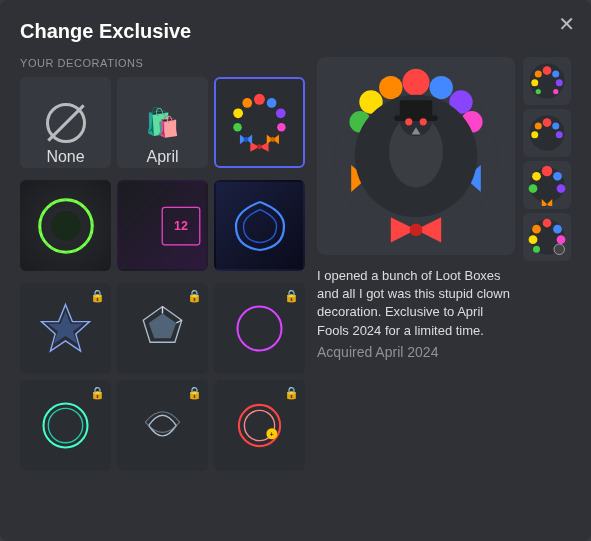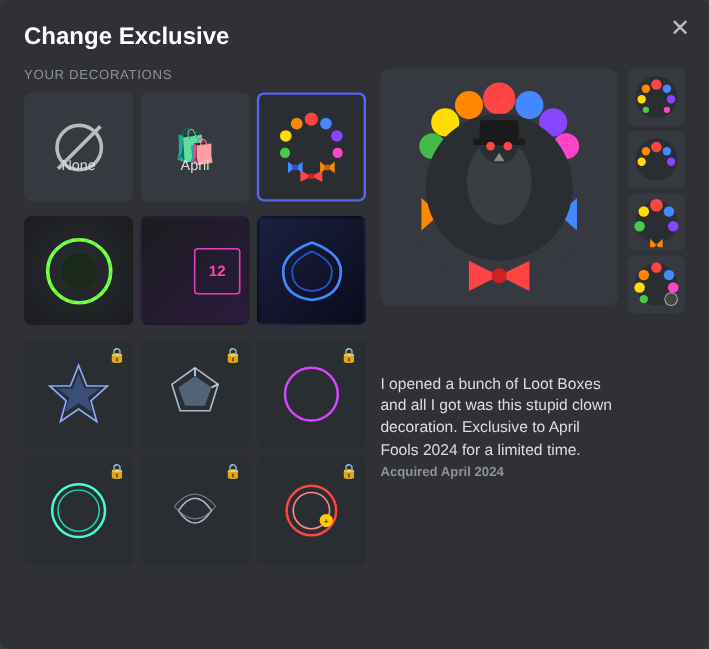--- a/index.html
+++ b/index.html
@@ -74,22 +74,22 @@
       cursor: pointer;
       border: 2px solid transparent;
       position: relative;
       overflow: hidden;
     }
     .decoration-item.selected {
       border-color: #5865f2;
     }
     .decoration-item .label {
       position: absolute;
-      bottom: 21px;
-      font-size: 12px;
+      bottom: 0;
+      font-size: 16px;
       color: #dcddde;
       font-weight: 500;
     }
     
     .none-icon {
       width: 40px;
       height: 40px;
       border: 3px solid #b9bbbe;
       border-radius: 50%;
       position: relative;
@@ -128,26 +128,24 @@
       font-size: 16px;
       font-weight: 700;
       color: #ffffff;
       margin-bottom: 6px;
     }
     .decoration-desc {
       font-size: 13px;
       color: #dcddde;
       line-height: 1.4;
       margin-bottom: 4px;
-      margin-top: 44px;
     }
     .decoration-acquired {
-      font-size: 11px;
+      font-size: 14px;
       color: #8e9297;
-      font-weight: bold;
     }
     
     .thumb-strip {
       display: flex;
       flex-direction: column;
       gap: 4px;
       width: 48px;
     }
     .thumb-item {
       width: 48px;

